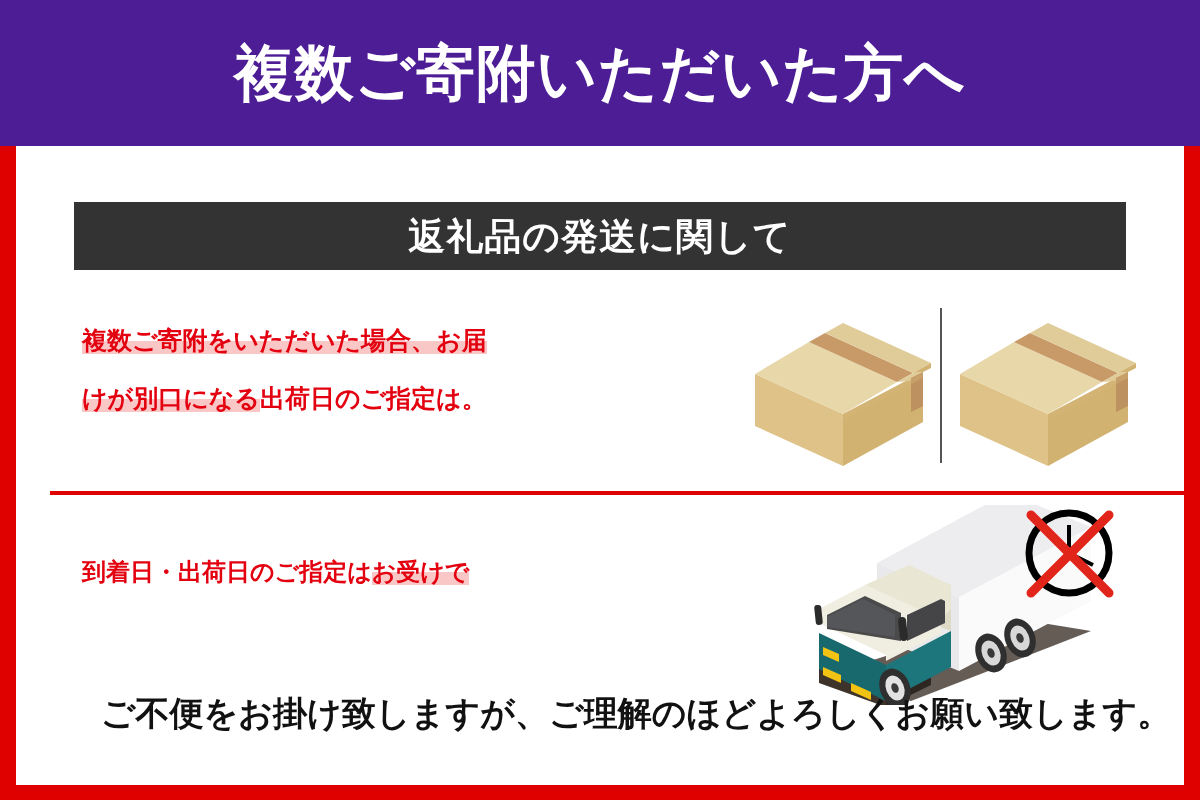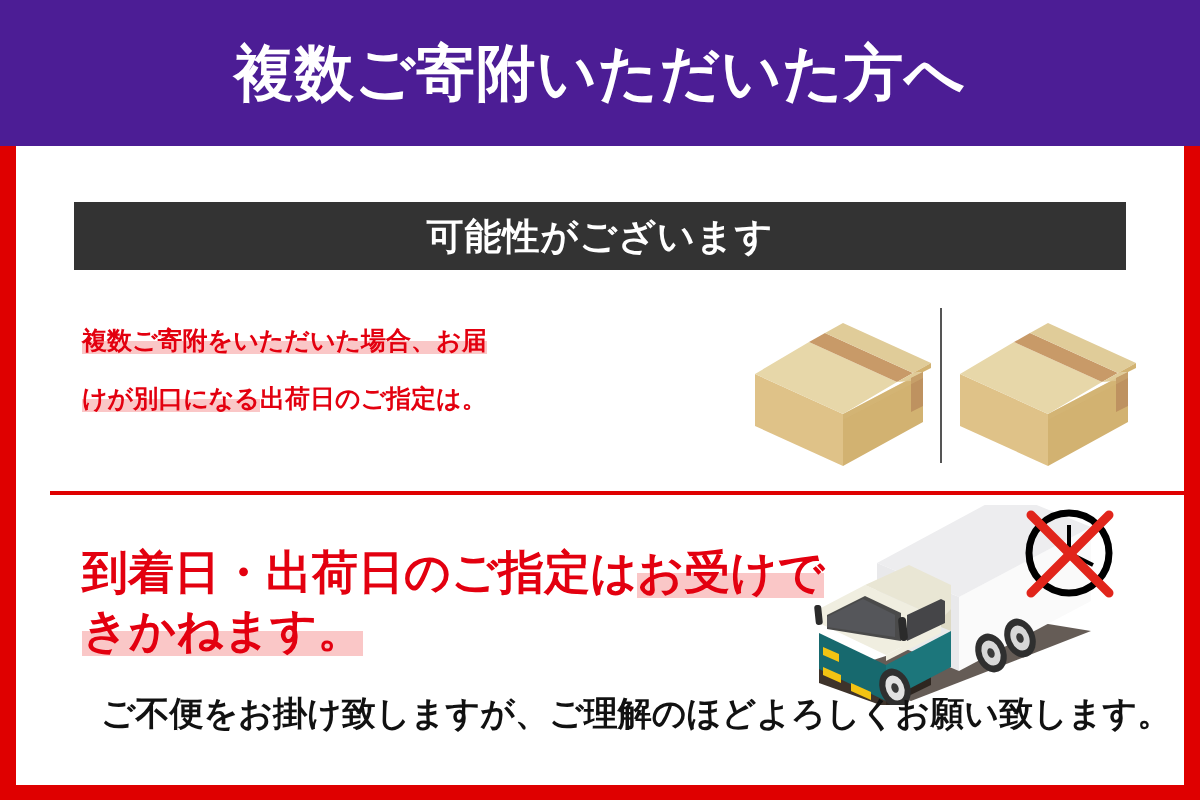--- a/index.html
+++ b/index.html
@@ -138,21 +138,21 @@
     width: 1168px;
     height: 290px;
   }
   .s2-text {
     position: absolute;
     left: 66px;
     top: 48px;
     width: 660px;
   }
   .s2-line {
-    font-size: 46px;
+    font-size: 24px;
     font-weight: 700;
     color: #E3000F;
     line-height: 58px;
     white-space: nowrap;
   }
 
   .truck-area {
     position: absolute;
     left: 775px;
     top: 10px;
@@ -181,21 +181,21 @@
 
   <div class="header-band">
     <div class="header-title">複数ご寄附いただいた方へ</div>
   </div>
 
   <div class="content-frame">
 
     <div class="section-one">
 
       <div class="black-banner">
-        <div class="black-banner-title">可能性がございます</div>
+        <div class="black-banner-title">返礼品の発送に関して</div>
       </div>
 
       <div class="s1-text">
         <div class="s1-line"><span class="hl">複数ご寄附をいただいた場合、お届</span></div>
         <div class="s1-line"><span class="hl">けが別口になる</span><span>出荷日のご指定は。</span></div>
       </div>
 
       <div class="boxes-area">
 
         <svg class="carton" style="left:0px; top:14px;" width="185" height="160" viewBox="0 0 185 160">
@@ -234,21 +234,20 @@
 
       </div>
     </div>
 
     <div class="red-divider"></div>
 
     <div class="section-two">
 
       <div class="s2-text">
         <div class="s2-line"><span>到着日・出荷日のご指定は</span><span class="hl">お受けで</span></div>
-        <div class="s2-line"><span class="hl">きかねます。</span></div>
       </div>
 
       <div class="truck-area">
         <svg width="340" height="200" viewBox="0 0 340 200">
 
           <polygon points="30,172 120,196 300,126 215,112" fill="#4A4038" opacity="0.85"></polygon>
 
           <polygon points="86,58 168,92 168,166 86,132" fill="#E9E9EB"></polygon>
 
           <polygon points="168,92 300,22 300,96 168,166" fill="#FAFAFA"></polygon>

